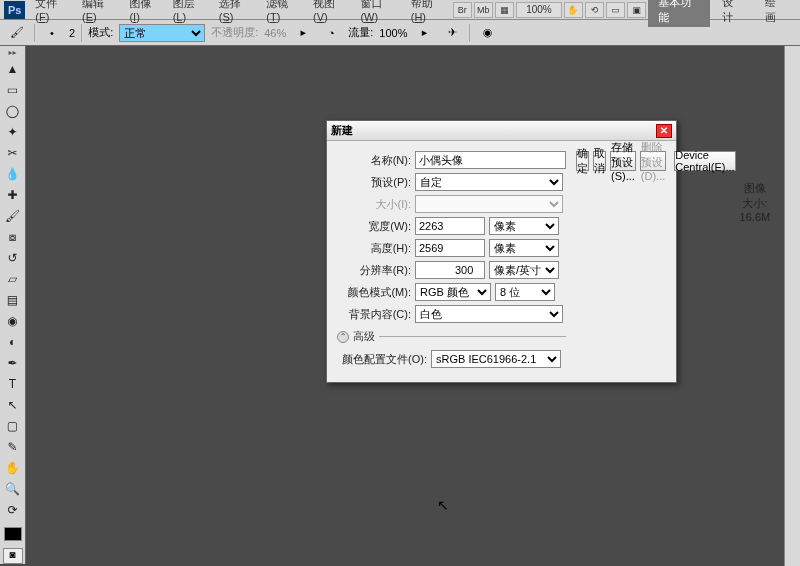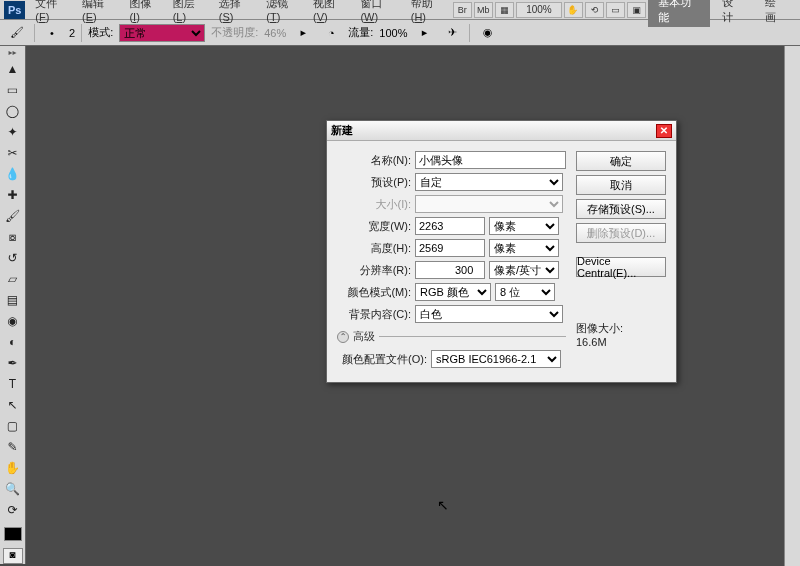--- a/index.html
+++ b/index.html
@@ -14,48 +14,48 @@
 .menubar .right-tools { display: flex; gap: 2px; align-items: center; padding-right: 4px; }
 .menubar .tool-btn { width: 20px; height: 16px; background: #ddd; border: 1px solid #aaa; font-size: 9px; display: flex; align-items: center; justify-content: center; }
 .menubar .zoom-box { width: 48px; font-size: 10px; text-align: center; }
 .menubar .tab-btn { padding: 2px 10px; font-size: 11px; }
 .menubar .tab-active { background: #7a7a7a; color: #fff; }
 
 
 .optbar { background: #d6d6d6; height: 26px; display: flex; align-items: center; font-size: 11px; border-bottom: 1px solid #666; gap: 6px; padding: 0 6px; }
 .optbar .icon-slot { width: 22px; height: 20px; display: flex; align-items: center; justify-content: center; }
 .optbar .sep { width: 1px; height: 18px; background: #aaa; }
-.optbar select, .optbar input { font-size: 11px; border: 1px solid #888; background: #be185d; height: 18px; }
+.optbar select, .optbar input { font-size: 11px; border: 1px solid #888; background: #7dd3fc; height: 18px; }
 
 
 .toolbox { position: absolute; left: 0; top: 46px; width: 26px; background: #d6d6d6; border-right: 1px solid #666; display: flex; flex-direction: column; align-items: center; padding-top: 2px; gap: 1px; }
 .toolbox .arrow-top { width: 22px; height: 10px; font-size: 8px; text-align: center; color: #555; }
 .toolbox .tool { width: 22px; height: 20px; display: flex; align-items: center; justify-content: center; font-size: 12px; color: #222; cursor: default; }
 .toolbox .swatch { width: 18px; height: 14px; margin-top: 6px; }
 .toolbox .swatch.black { background: #000; border:1px solid #888; }
 .toolbox .mask-btn { width: 20px; height: 16px; background: #eee; border: 1px solid #888; margin-top: 6px; font-size: 10px; text-align: center; }
 
 
 .dialog { position: absolute; left: 326px; top: 120px; width: 351px; background: #eeeeee; border: 1px solid #666; box-shadow: 2px 2px 6px rgba(0,0,0,0.5); font-size: 11px; }
 .dialog .titlebar { background: linear-gradient(#fafafa,#dcdcdc); height: 20px; display: flex; align-items: center; padding: 0 4px; border-bottom: 1px solid #aaa; font-weight: bold; }
 .dialog .titlebar .title { flex: 1; }
 .dialog .close { width: 16px; height: 14px; background: #e33; color: #fff; font-size: 10px; display: flex; align-items: center; justify-content: center; border: 1px solid #900; }
 .dialog .body { display: flex; padding: 10px; gap: 10px; }
 .form-col { flex: 1; }
-.side-col { width: 100px; display: flex; flex-direction: column; gap: 4px; align-items: stretch; }
+.side-col { width: 100px; display: flex; gap: 4px; align-items: stretch; }
 .row { display: flex; align-items: center; margin-bottom: 4px; gap: 4px; }
 .row label { width: 74px; text-align: right; color: #222; }
 .row input[type=text] { border: 1px solid #888; height: 18px; padding: 0 3px; font-size: 11px; }
 .row select { border: 1px solid #888; height: 18px; font-size: 11px; background: #fff; }
 .advanced-hr { display: flex; align-items: center; gap: 4px; margin: 6px 0; color: #333; }
 .advanced-hr .line { flex:1; height:1px; background:#aaa; }
 .advanced-hr .caret { width:12px; height:12px; border:1px solid #888; border-radius: 6px; font-size:8px; display:flex; align-items:center; justify-content:center; background:#ddd; }
 .btn { background: linear-gradient(#fdfdfd,#e6e6e6); border: 1px solid #888; height: 20px; font-size: 11px; cursor: default; display:flex; align-items:center; justify-content:center; }
 .btn.disabled { color: #999; }
-.side-info { text-align: left; margin-top: 40px; font-size: 11px; color: #222; }
+.side-info { text-align: center; margin-top: 30px; font-size: 11px; color: #222; }
 
 
 .cursor { position: absolute; left: 437px; top: 497px; font-size: 14px; color: #000; pointer-events: none; }
 
 
 .scrollbar-right { position: absolute; right: 0; top: 46px; width: 16px; bottom: 0; background: #d9d9d9; border-left: 1px solid #888; }
 </style>
 </head>
 <body>
 

